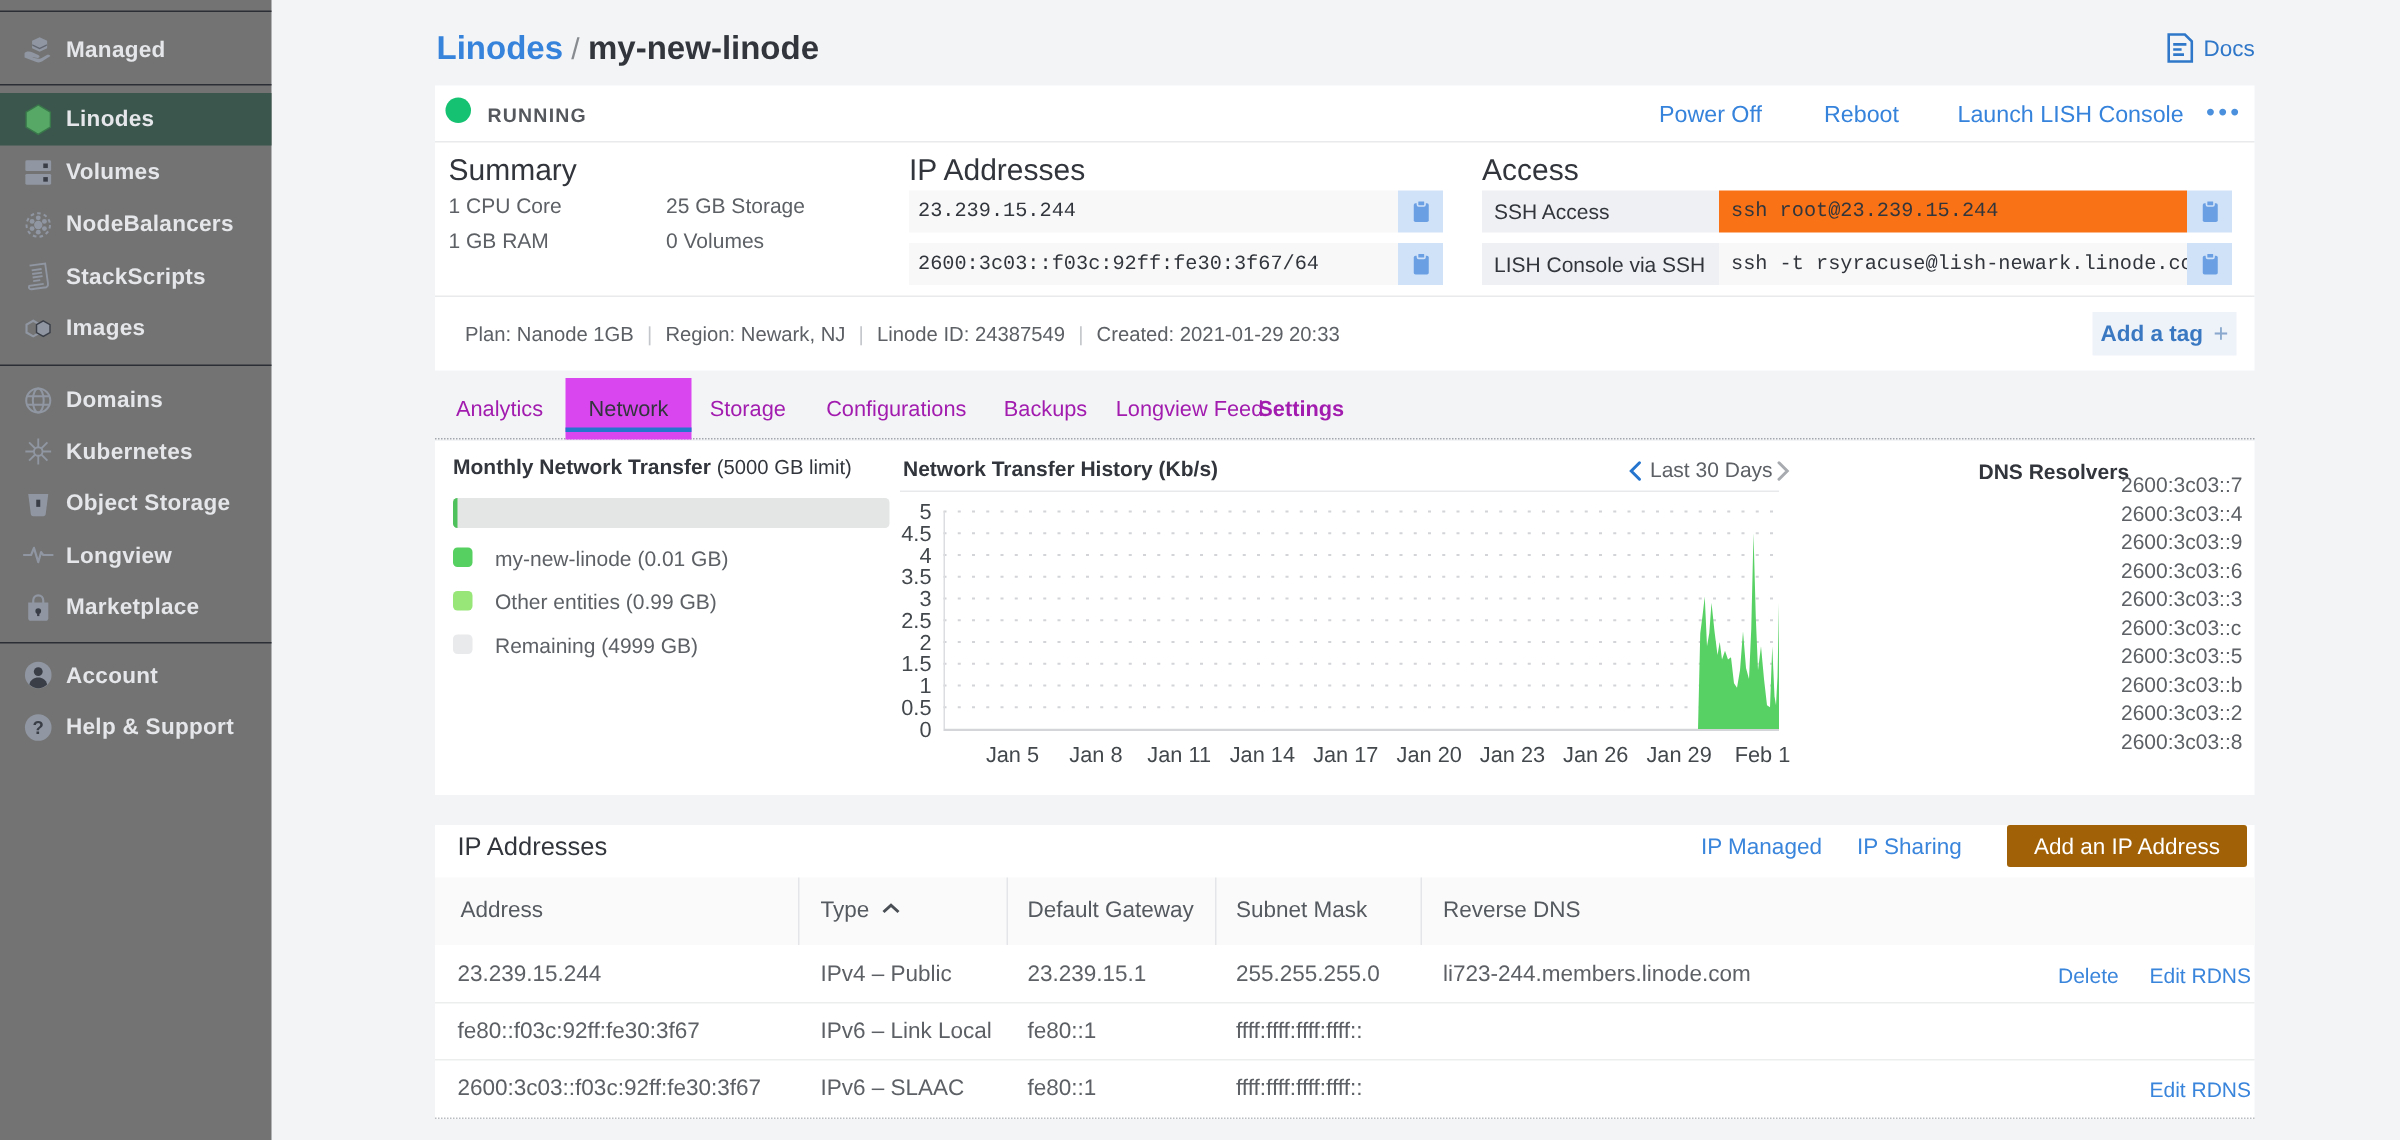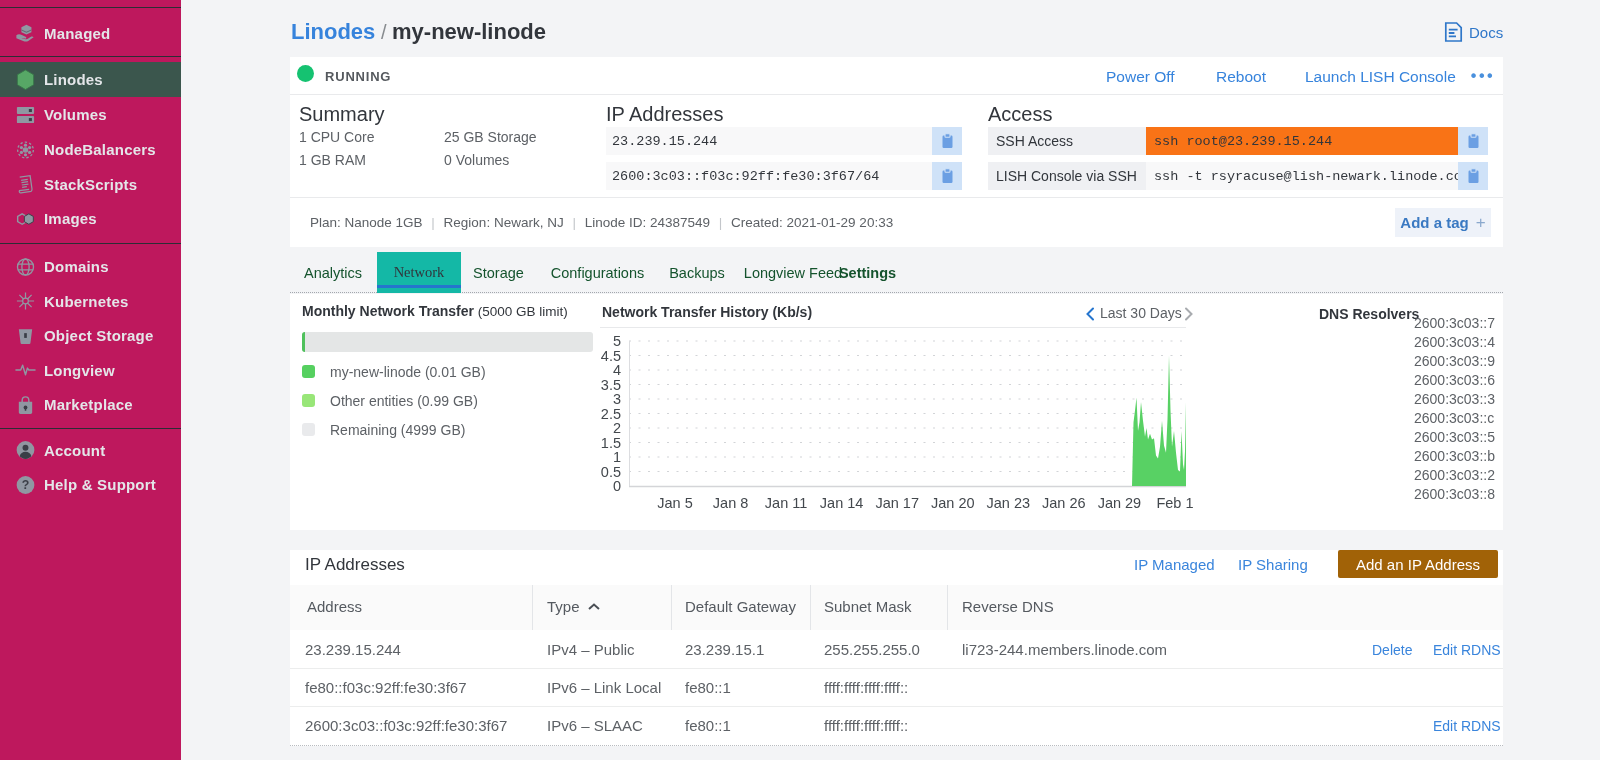--- a/index.html
+++ b/index.html
@@ -3,21 +3,21 @@
 <meta charset="utf-8">
 <style>
   * { margin:0; padding:0; box-sizing:border-box; }
   html,body { width:1600px; height:760px; overflow:hidden; }
   body { font-family:"Liberation Sans", sans-serif; background:#f3f4f6; position:relative; }
   .abs { position:absolute; }
   .card { position:absolute; background:#fff; }
   .mono { font-family:"Liberation Mono", monospace; }
 
   
-  #sidebar { position:absolute; left:0; top:0; width:181px; height:760px; background:#be185d;text-align:right; }
+  #sidebar { position:absolute; left:0; top:0; width:181px; height:760px; background:#737373;text-align:right; }
   .navitem { position:absolute; left:0; width:181px; display:flex; align-items:center; padding-left:15px; }
   .navitem .ic { width:21px; height:21px; flex:0 0 21px; display:flex; align-items:center; justify-content:center; }
   .navitem .lbl { margin-left:8px; font-size:15px; font-weight:bold; color:#e4e6e9; letter-spacing:0.2px; }
   .navdiv { position:absolute; left:0; width:181px; height:1px; background:#2b2e35; }
   .navsel { background:#3b564d; }
 
   
   #crumb { position:absolute; left:291px; top:19px; font-size:22px; }
   #docs { position:absolute; left:1444px; top:22px; display:flex; align-items:center; }
 
@@ -25,21 +25,21 @@
   #topcard { left:290px; top:57px; width:1213px; height:190px; }
   .statrow { position:absolute; left:0; top:0; width:1213px; height:38px; border-bottom:1px solid #e9eaec; }
   .toplink { font-size:15.5px; color:#3683dc; }
   .h16 { font-size:20px; color:#32363c; }
   .g15 { font-size:14px; color:#5d6166; }
   .iprow { position:absolute; background:#f8f8f9; height:28px; display:flex; align-items:center; }
   .copybtn { position:absolute; width:29px; height:28px; background:#cfe2f8; display:flex; align-items:center; justify-content:center; }
 
   
   #tabbar { position:absolute; left:290px; top:252px; width:1213px; height:41px; background:#f3f4f6; border-bottom:1px dotted #a3a7ad; }
-  .tab { position:absolute; top:0; height:41px; display:flex; align-items:center; justify-content:center; font-size:14.5px; color:#14532d; }
+  .tab { position:absolute; top:0; height:41px; display:flex; align-items:center; justify-content:center; font-size:14.5px; color:#a21caf; }
 
   
   #netcard { left:290px; top:294px; width:1213px; height:236px; }
   .legsq { position:absolute; width:13px; height:13px; border-radius:3px; }
 
   
   #ipcard { left:290px; top:550px; width:1213px; height:196px; }
   .th { position:absolute; font-size:15px; color:#555a60; white-space:nowrap; }
   .td { position:absolute; font-size:15px; color:#5d6166; white-space:nowrap; }
 </style>
@@ -267,21 +267,21 @@
 
   <div class="abs" style="left:20px;top:158px;font-size:13.5px;color:#5d6166;">Plan: Nanode 1GB <span style="color:#c3c6ca;margin:0 5px;">|</span> Region: Newark, NJ <span style="color:#c3c6ca;margin:0 5px;">|</span> Linode ID: 24387549 <span style="color:#c3c6ca;margin:0 5px;">|</span> Created: 2021-01-29 20:33</div>
   <div class="abs" style="left:1105px;top:151px;width:96px;height:29px;background:#eef2f9;display:flex;align-items:center;justify-content:center;">
       <span style="font-size:15px;font-weight:bold;color:#3a79c2;">Add a tag</span>
       <span style="font-size:17px;color:#8aa8cd;margin-left:7px;">+</span>
     </div>
 </div>
 
 <div id="tabbar">
   <div class="tab" style="left:0px;width:86px;">Analytics</div>
-  <div class="tab" style="left:87px;width:84px;background:#14b8a6;color:#32363c;font-family:Liberation Serif, serif;">Network<span style="position:absolute;left:0;bottom:5px;width:84px;height:3px;background:#2575ce;"></span></div>
+  <div class="tab" style="left:87px;width:84px;background:#d946ef;color:#32363c;">Network<span style="position:absolute;left:0;bottom:5px;width:84px;height:3px;background:#2575ce;"></span></div>
   <div class="tab" style="left:171px;width:75px;">Storage</div>
   <div class="tab" style="left:248px;width:119px;">Configurations</div>
   <div class="tab" style="left:367px;width:80px;">Backups</div>
   <div class="tab" style="left:447px;width:112px;">Longview Feed</div>
   <div class="tab" style="left:538px;width:79px;font-weight:bold;">Settings</div>
 </div>
 
 <div id="netcard" class="card">
   <div class="abs" style="left:12px;top:9px;font-size:14px;color:#32363c;"><b>Monthly Network Transfer</b> <span style="font-size:13.5px;">(5000 GB limit)</span></div>
   <div class="abs" style="left:12px;top:38px;width:291px;height:20px;background:#e4e6e6;border-radius:3px;overflow:hidden;">

